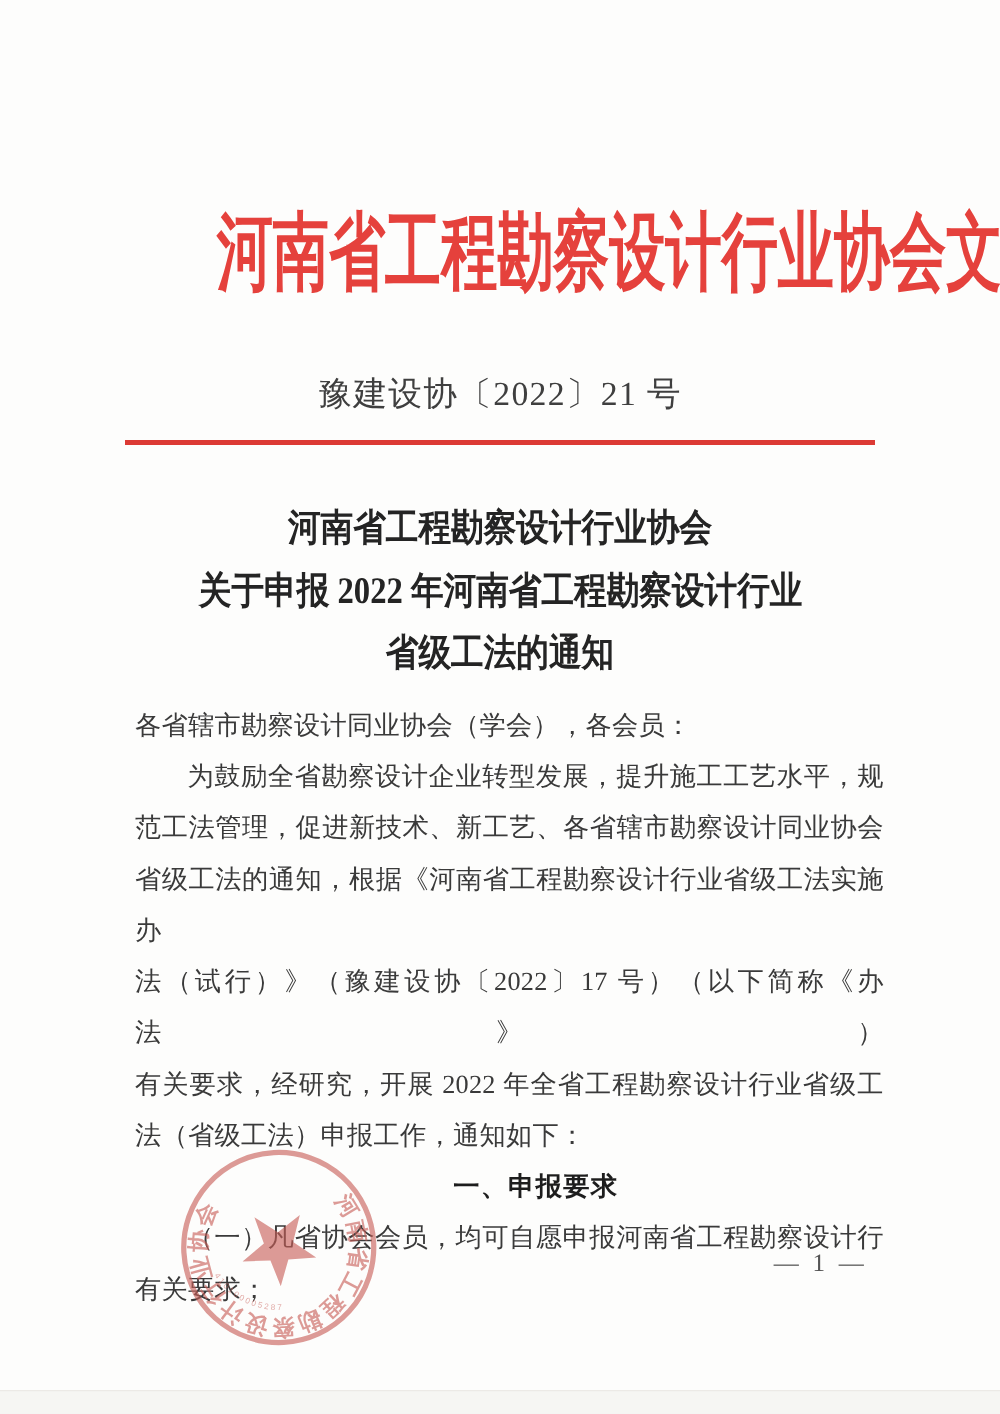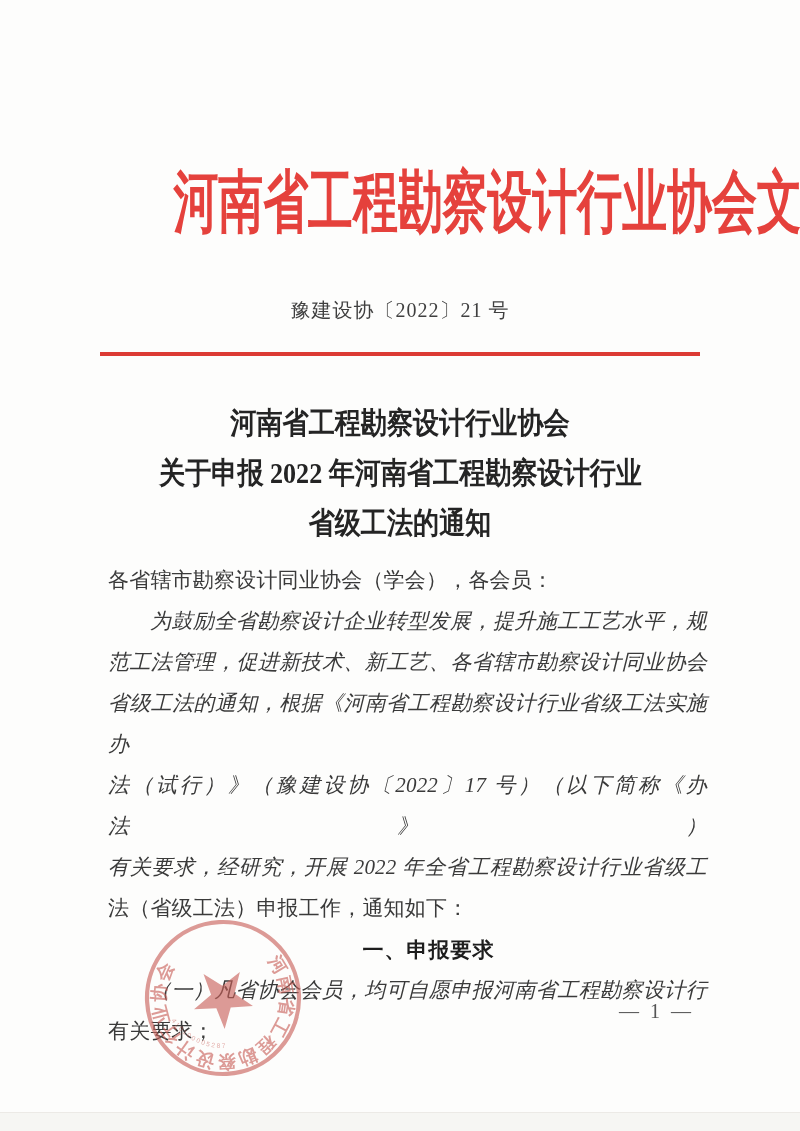--- a/index.html
+++ b/index.html
@@ -22,21 +22,21 @@
   .banner .stretch{
     display:inline-block;
     transform:scaleX(0.66);
     transform-origin:center;
     letter-spacing:0px;
   }
   
   .doc-number{
     position:absolute;top:297px;left:0;width:800px;
     text-align:center;
-    font-size:20px;letter-spacing:1px;
+    font-size:27px;letter-spacing:1px;
     color:#3f3f3f;
   }
   
   .red-line{
     position:absolute;top:352px;left:100px;width:600px;height:4px;
   }
   
   .title-block{
     position:absolute;top:398px;left:0;width:800px;
     text-align:center;
@@ -52,21 +52,21 @@
   .doc-body{
     position:absolute;top:560px;left:108px;width:599px;
   }
   .bline{
     font-size:21px;line-height:41px;
     letter-spacing:0.2px;color:#3a3a3a;
     white-space:nowrap;
   }
   .bline.fill{
     white-space:normal;
-    text-align:justify;text-align-last:justify;font-style:italic;
+    text-align:justify;text-align-last:justify;
   }
   .bline.ind{text-indent:42px;}
   .bline.hd{
     font-family:"Liberation Sans","DejaVu Sans",sans-serif;
     font-weight:bold;color:#1d1d1d;letter-spacing:1px;text-align:center;
   }
   
   .page-number{
     position:absolute;top:1000px;right:106px;
     font-size:20px;letter-spacing:3px;color:#555;

